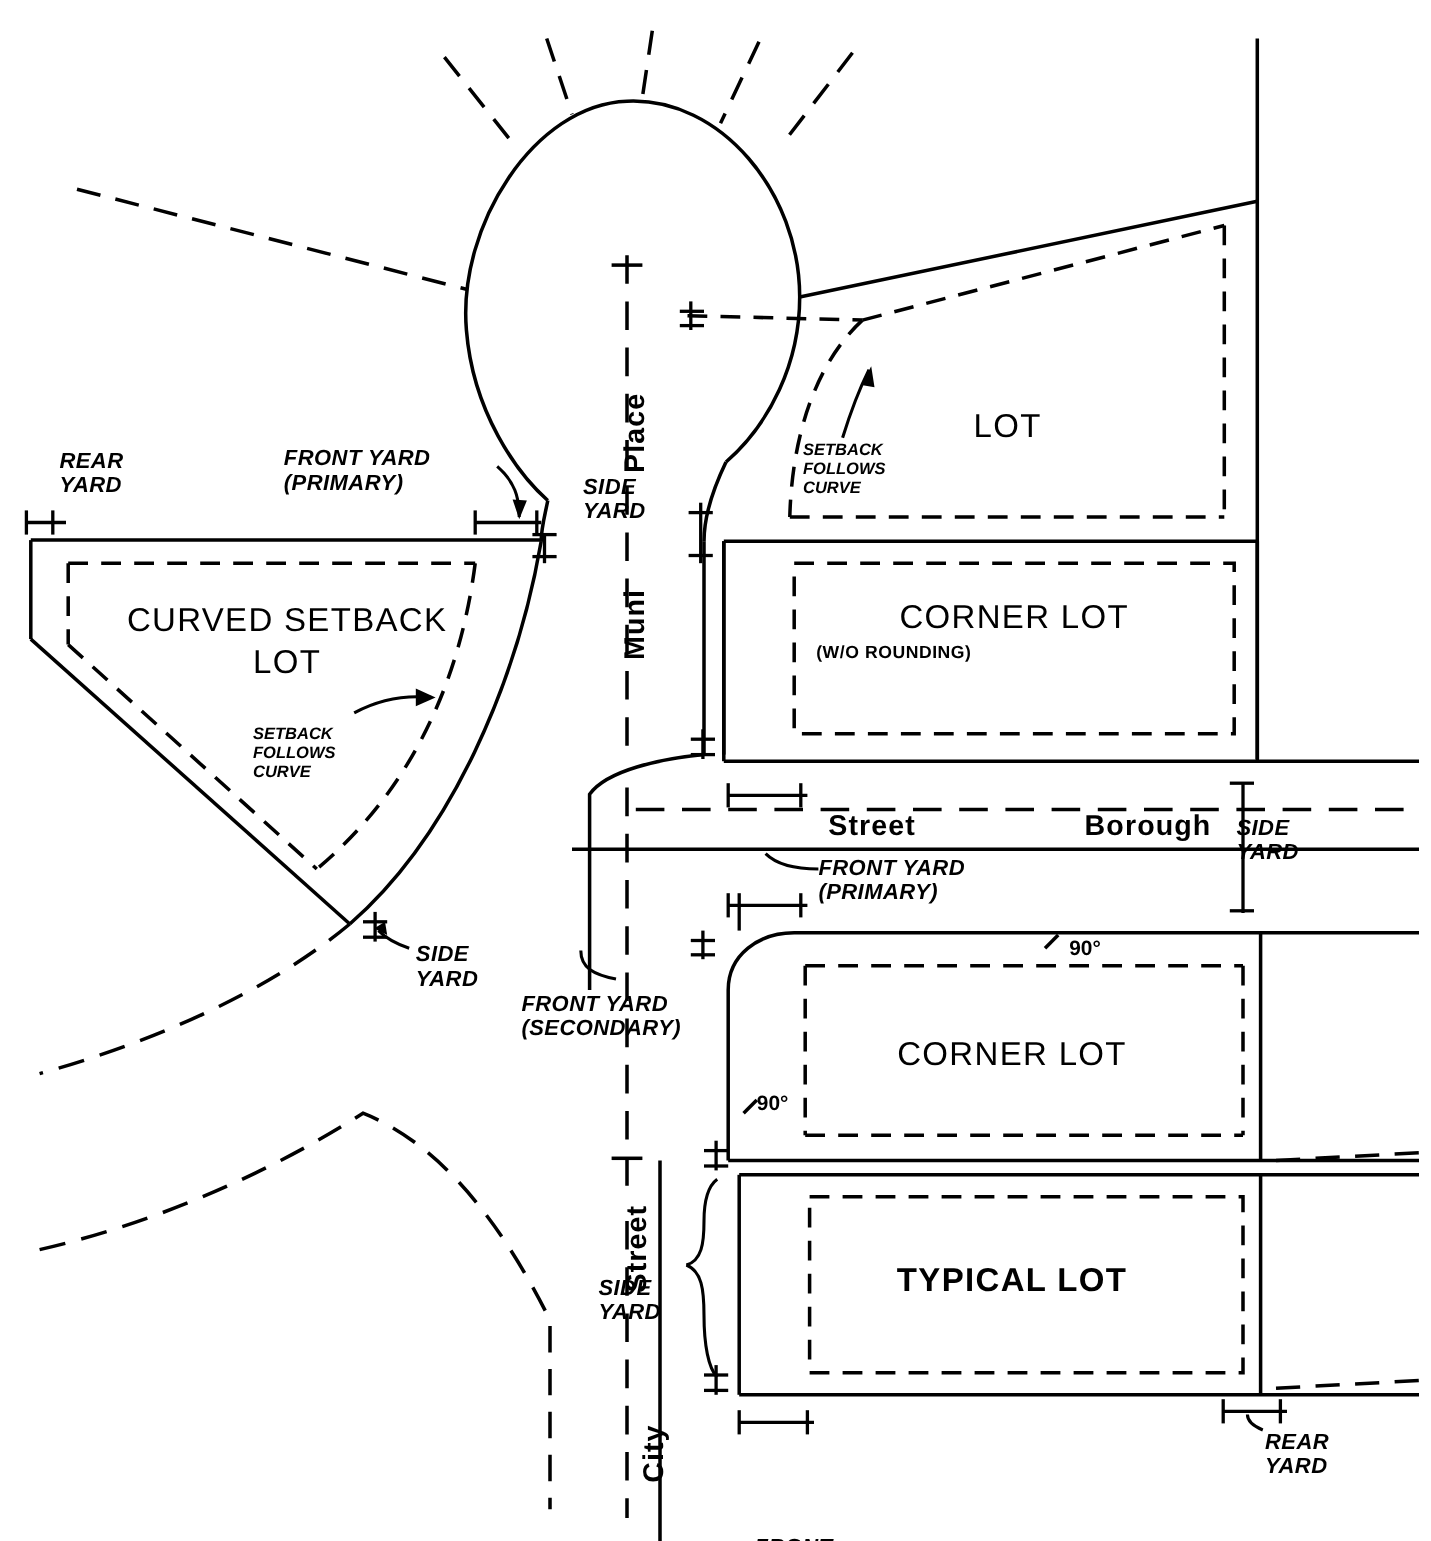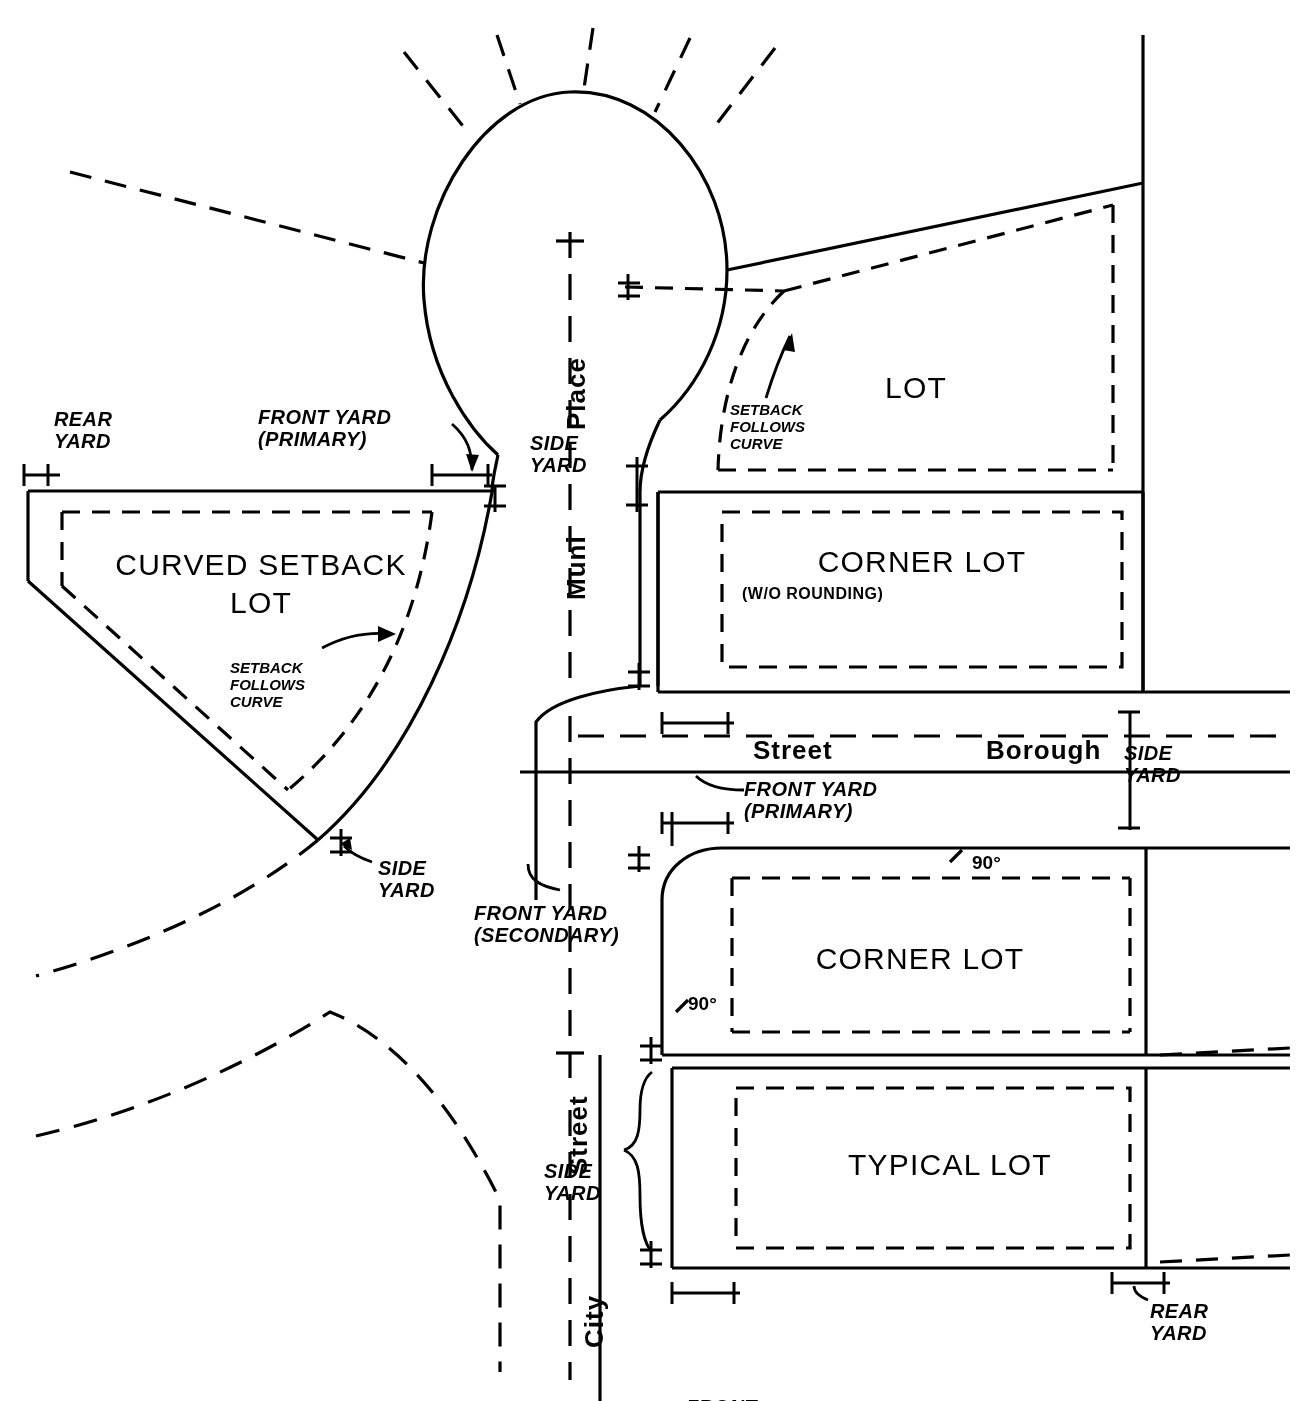--- a/index.html
+++ b/index.html
@@ -277,21 +277,21 @@
 
   <div class="lbl lot-title" style="left:756px; top:371px; width:320px;">LOT</div>
 
   <div class="lbl lot-title" style="left:742px; top:545px; width:360px;">CORNER LOT</div>
   <div class="lbl lot-sub" style="left:742px; top:585px; width:360px;">(W/O ROUNDING)</div>
 
   <div class="lbl lot-title" style="left:66px; top:548px; width:390px;">CURVED SETBACK</div>
   <div class="lbl lot-title" style="left:66px; top:586px; width:390px;">LOT</div>
 
   <div class="lbl lot-title" style="left:740px; top:942px; width:360px;">CORNER LOT</div>
-  <div class="lbl lot-title" style="left:770px; top:1148px; width:360px;">TYPICAL LOT</div>
+  <div class="lbl lot-title" style="left:740px; top:1148px; width:360px;font-weight:bold;">TYPICAL LOT</div>
 
   <div class="lbl anno" style="left:54px; top:408px;">REAR
 YARD</div>
   <div class="lbl anno" style="left:258px; top:406px;">FRONT YARD
 (PRIMARY)</div>
   <div class="lbl anno" style="left:530px; top:432px;">SIDE
 YARD</div>
 
   <div class="lbl anno-sm" style="left:730px; top:402px;">SETBACK
 FOLLOWS

